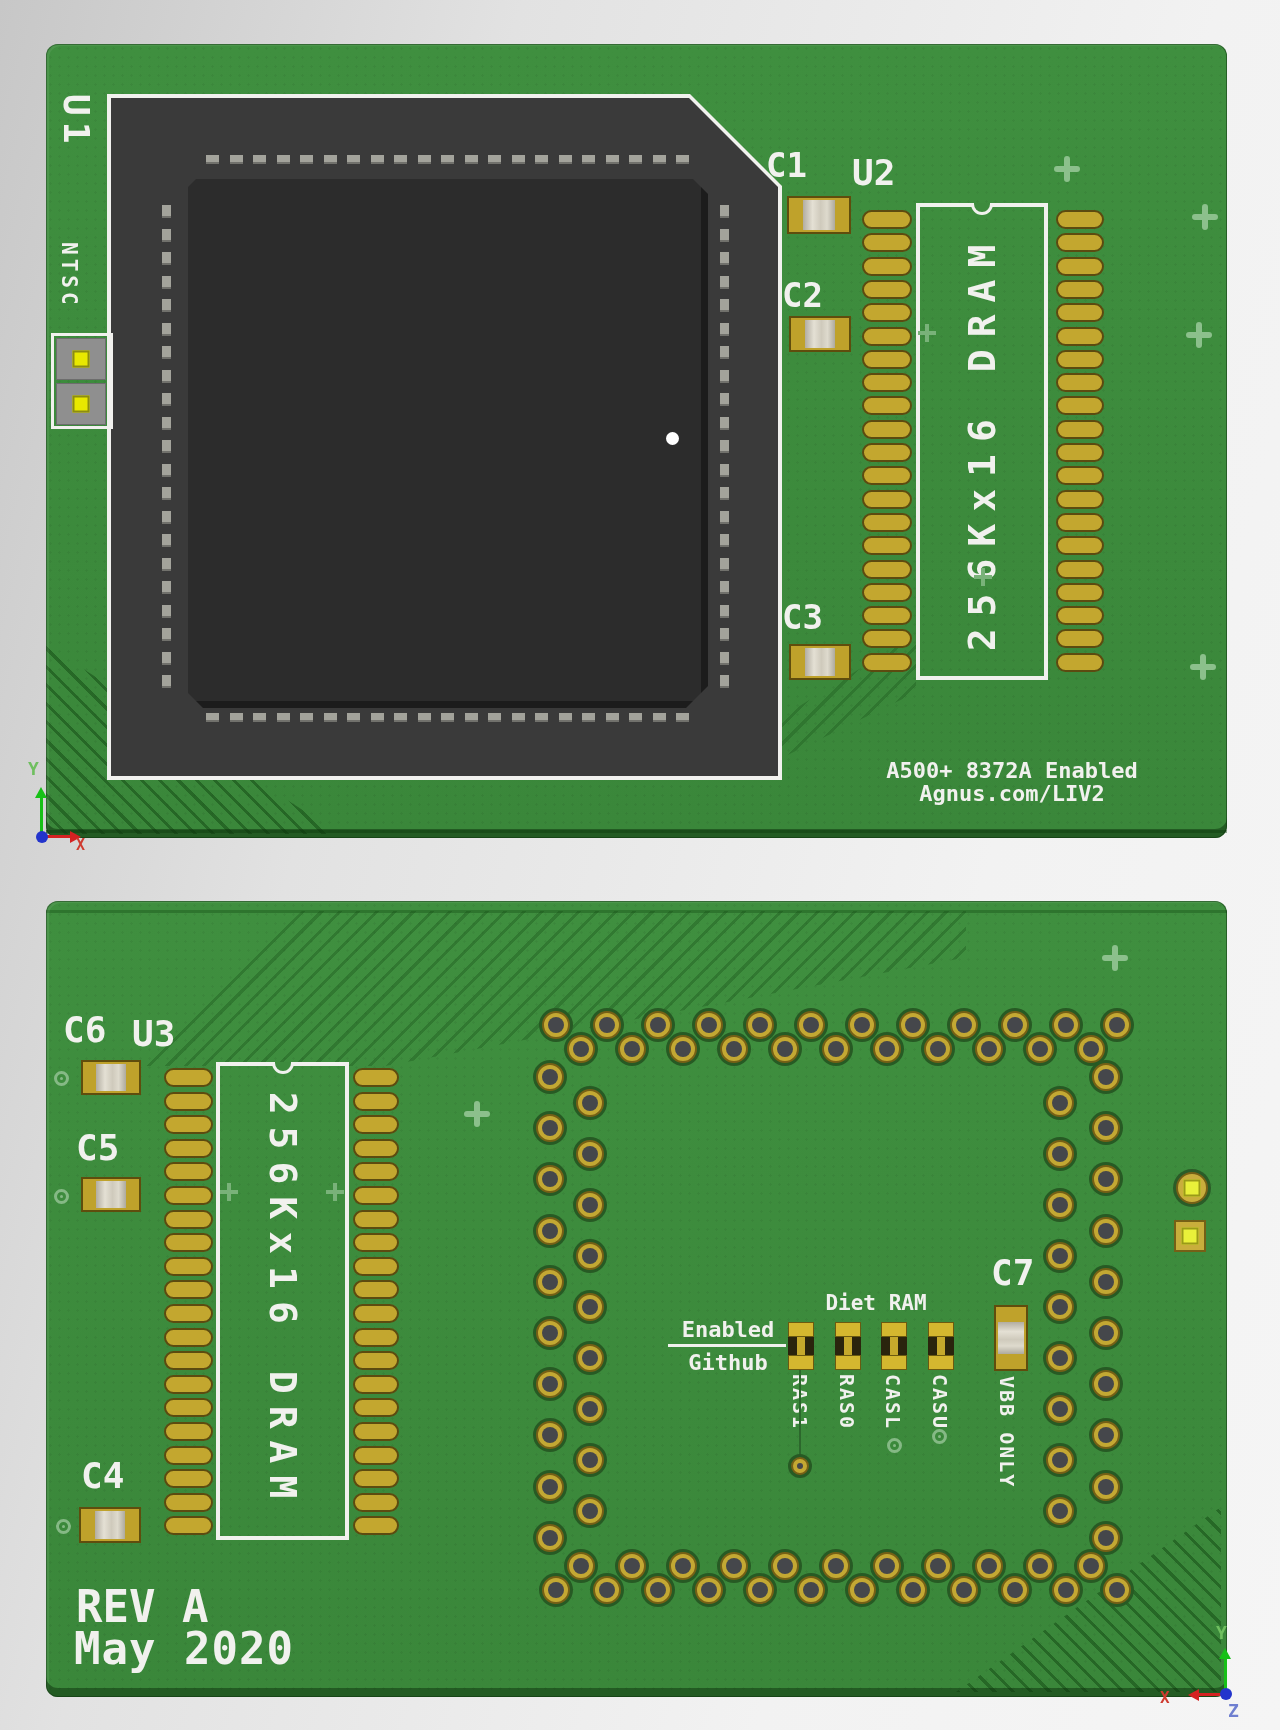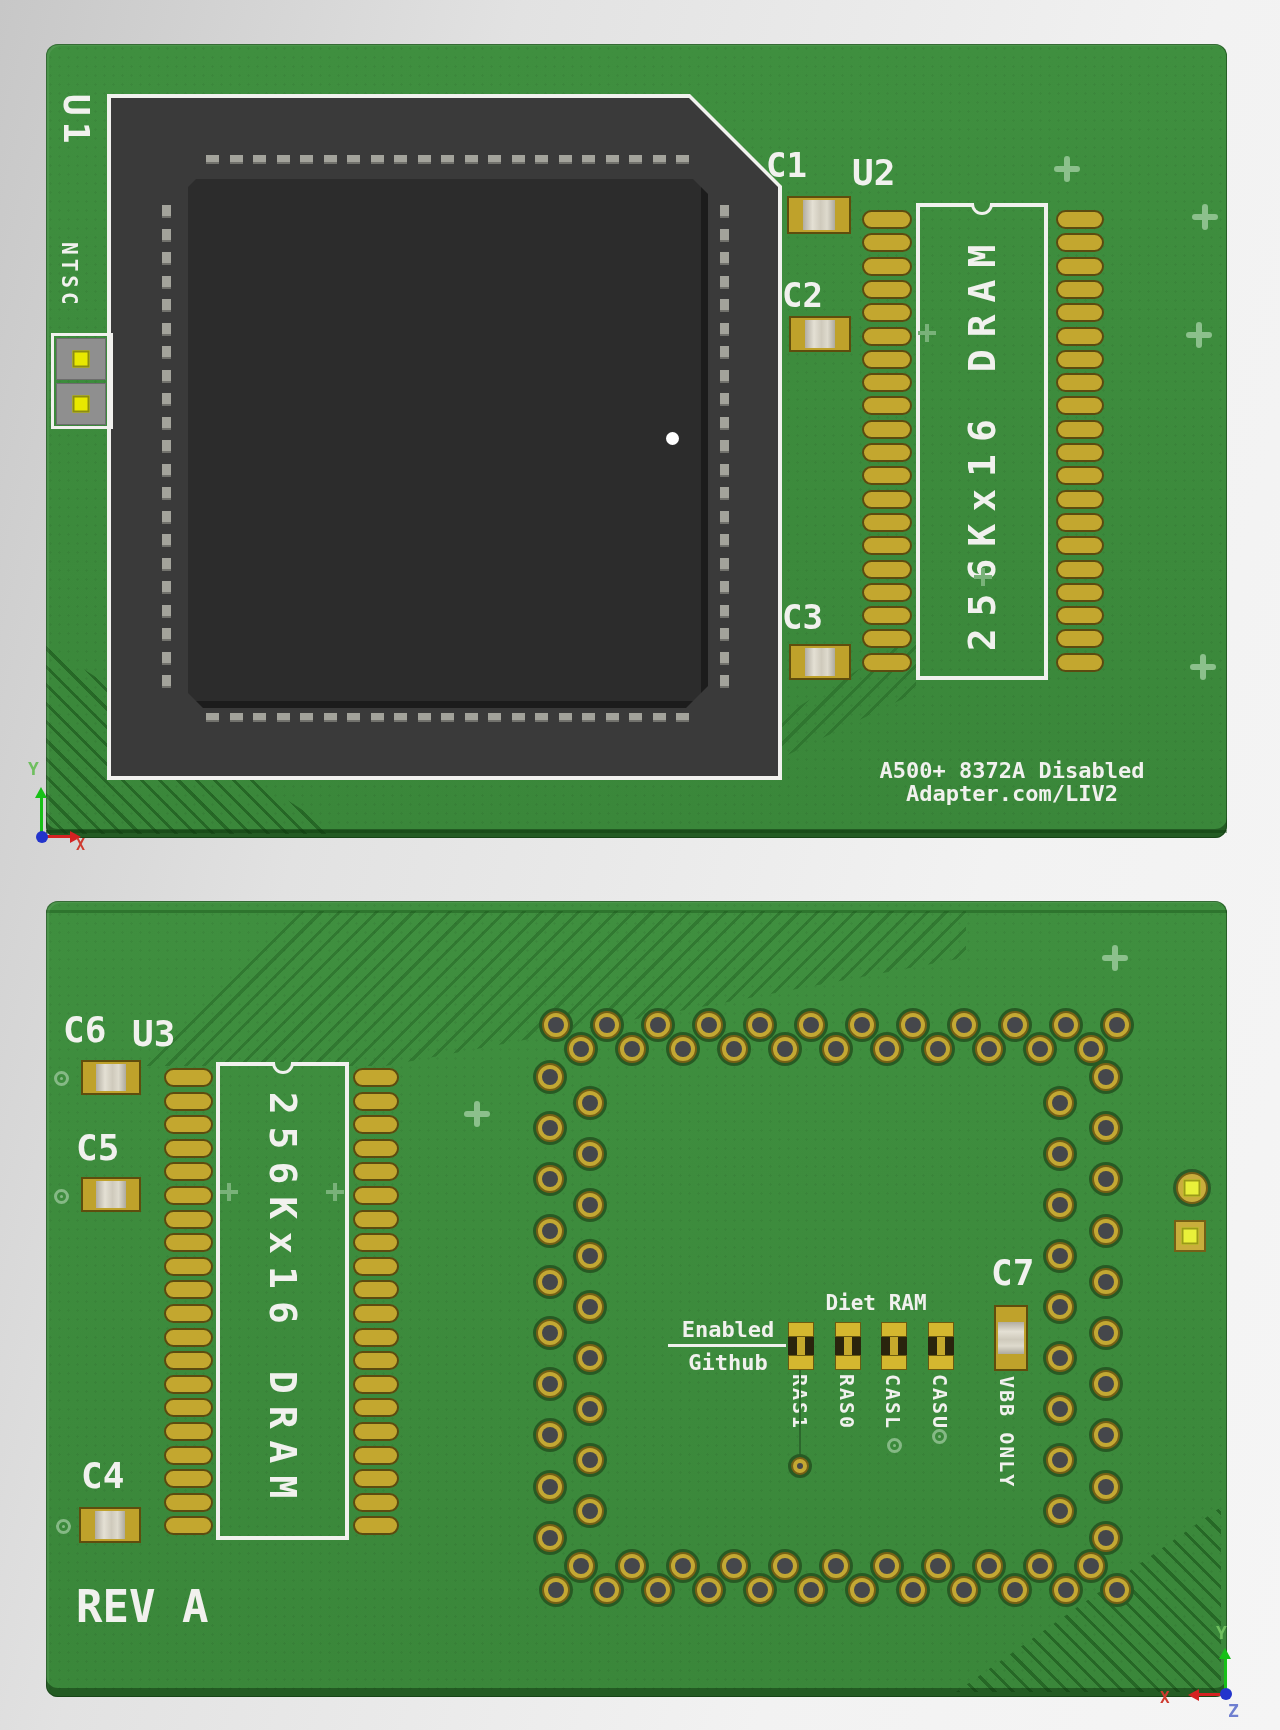--- a/index.html
+++ b/index.html
@@ -242,22 +242,22 @@
       <div class="dram-label lbl-up">256Kx16 DRAM</div>
     </div>
     <div class="abs icross" style="left:872px;top:280px;"></div>
     <div class="abs icross" style="left:928px;top:524px;"></div>
 
     <div class="abs fid" style="left:1008px;top:112px;"></div>
     <div class="abs fid" style="left:1146px;top:160px;"></div>
     <div class="abs fid" style="left:1140px;top:278px;"></div>
     <div class="abs fid" style="left:1144px;top:610px;"></div>
 
-    <div class="abs silk" style="left:806px;top:716px;width:320px;text-align:center;font-size:22px;">A500+ 8372A Disabled</div>
-    <div class="abs silk" style="left:806px;top:739px;width:320px;text-align:center;font-size:22px;">Adapter.com/LIV2</div>
+    <div class="abs silk" style="left:806px;top:716px;width:320px;text-align:center;font-size:22px;">A500+ 8372A Enabled</div>
+    <div class="abs silk" style="left:806px;top:739px;width:320px;text-align:center;font-size:22px;">Agnus.com/LIV2</div>
   <div class="pad abs" style="left: 816px; top: 166px; width: 50px; height: 19px;"></div>
       <div class="pad abs" style="left: 1010px; top: 166px; width: 48px; height: 19px;"></div>
       <div class="pad abs" style="left: 816px; top: 189.3px; width: 50px; height: 19px;"></div>
       <div class="pad abs" style="left: 1010px; top: 189.3px; width: 48px; height: 19px;"></div>
       <div class="pad abs" style="left: 816px; top: 212.6px; width: 50px; height: 19px;"></div>
       <div class="pad abs" style="left: 1010px; top: 212.6px; width: 48px; height: 19px;"></div>
       <div class="pad abs" style="left: 816px; top: 235.9px; width: 50px; height: 19px;"></div>
       <div class="pad abs" style="left: 1010px; top: 235.9px; width: 48px; height: 19px;"></div>
       <div class="pad abs" style="left: 816px; top: 259.2px; width: 50px; height: 19px;"></div>
       <div class="pad abs" style="left: 1010px; top: 259.2px; width: 48px; height: 19px;"></div>
@@ -443,20 +443,21 @@
     <div class="abs tent" style="left:886px;top:528px;"></div>
 
     <div class="abs silk" style="left:945px;top:354px;font-size:36px;">C7</div>
     <div class="abs cap cap-v" style="left:948px;top:404px;width:34px;height:66px;"></div>
     <div class="abs silk vtext" style="left:951px;top:475px;font-size:20px;letter-spacing:2px;">VBB ONLY</div>
 
     <div class="abs pad-round" style="left:1130px;top:271px;"></div>
     <div class="abs pad-square" style="left:1128px;top:319px;"></div>
 
     <div class="abs silk" style="left:30px;top:684px;font-size:44px;">REV A</div>
+    <div class="abs silk" style="left:28px;top:726px;font-size:44px;letter-spacing:1px;">May 2020</div>
   <div class="pad abs" style="left: 118px; top: 167px; width: 49px; height: 19px;"></div>
       <div class="pad abs" style="left: 307px; top: 167px; width: 46px; height: 19px;"></div>
       <div class="pad abs" style="left: 118px; top: 190.6px; width: 49px; height: 19px;"></div>
       <div class="pad abs" style="left: 307px; top: 190.6px; width: 46px; height: 19px;"></div>
       <div class="pad abs" style="left: 118px; top: 214.2px; width: 49px; height: 19px;"></div>
       <div class="pad abs" style="left: 307px; top: 214.2px; width: 46px; height: 19px;"></div>
       <div class="pad abs" style="left: 118px; top: 237.8px; width: 49px; height: 19px;"></div>
       <div class="pad abs" style="left: 307px; top: 237.8px; width: 46px; height: 19px;"></div>
       <div class="pad abs" style="left: 118px; top: 261.4px; width: 49px; height: 19px;"></div>
       <div class="pad abs" style="left: 307px; top: 261.4px; width: 46px; height: 19px;"></div>

